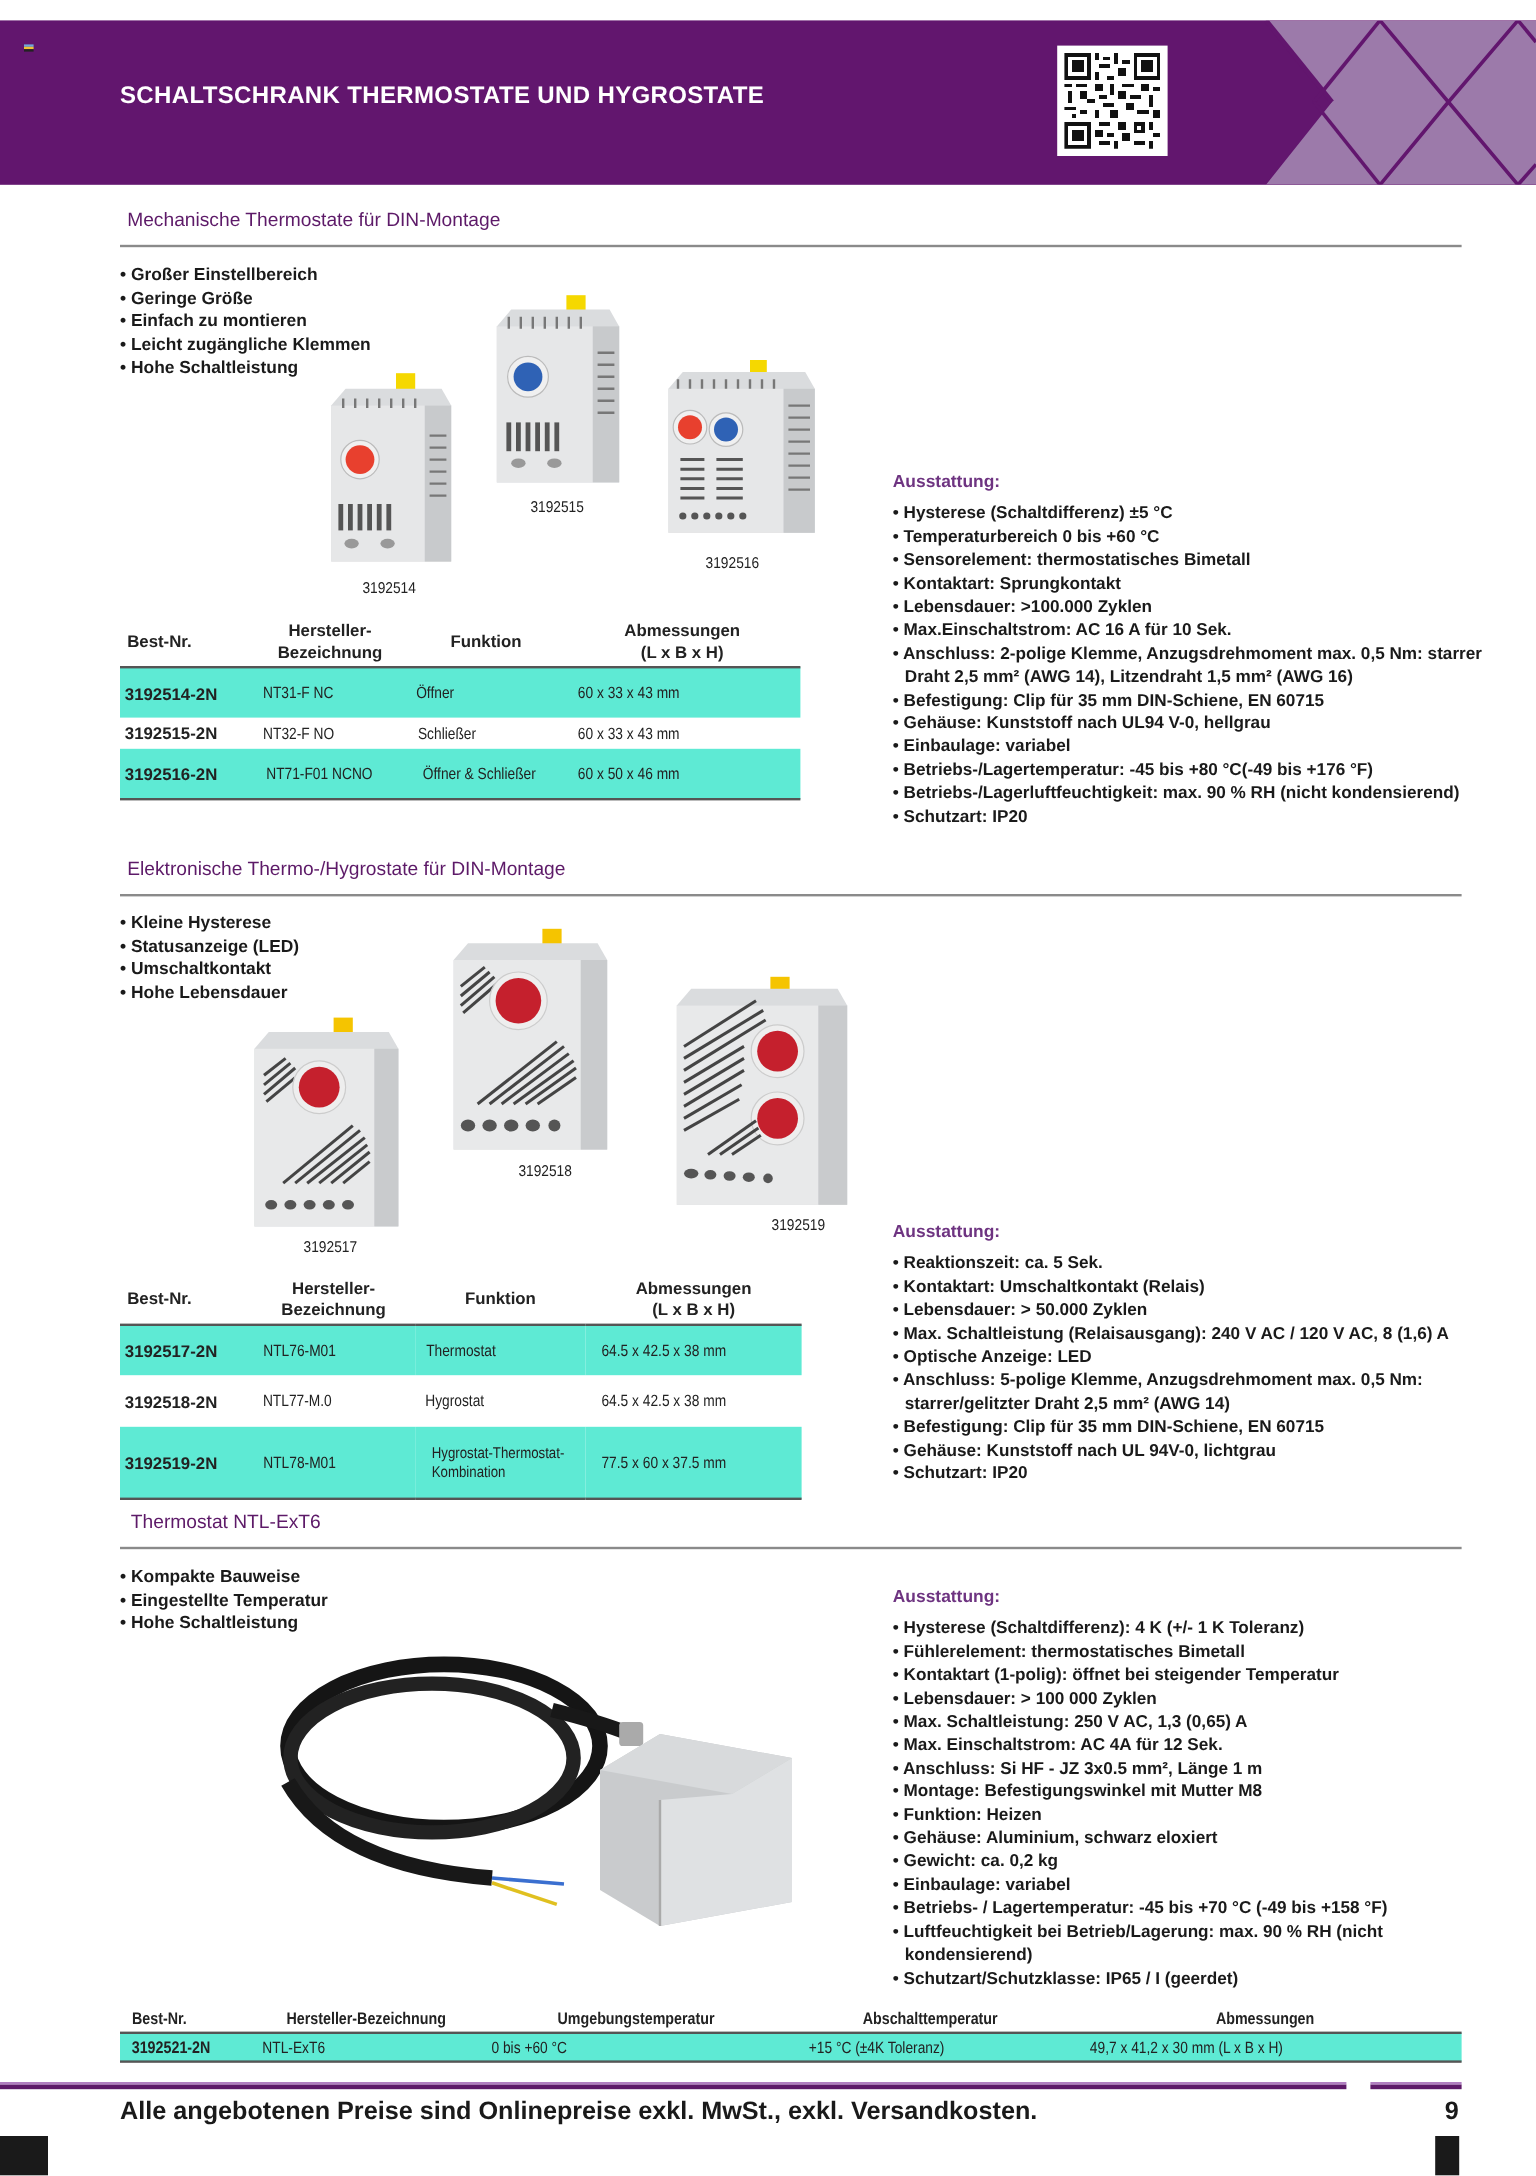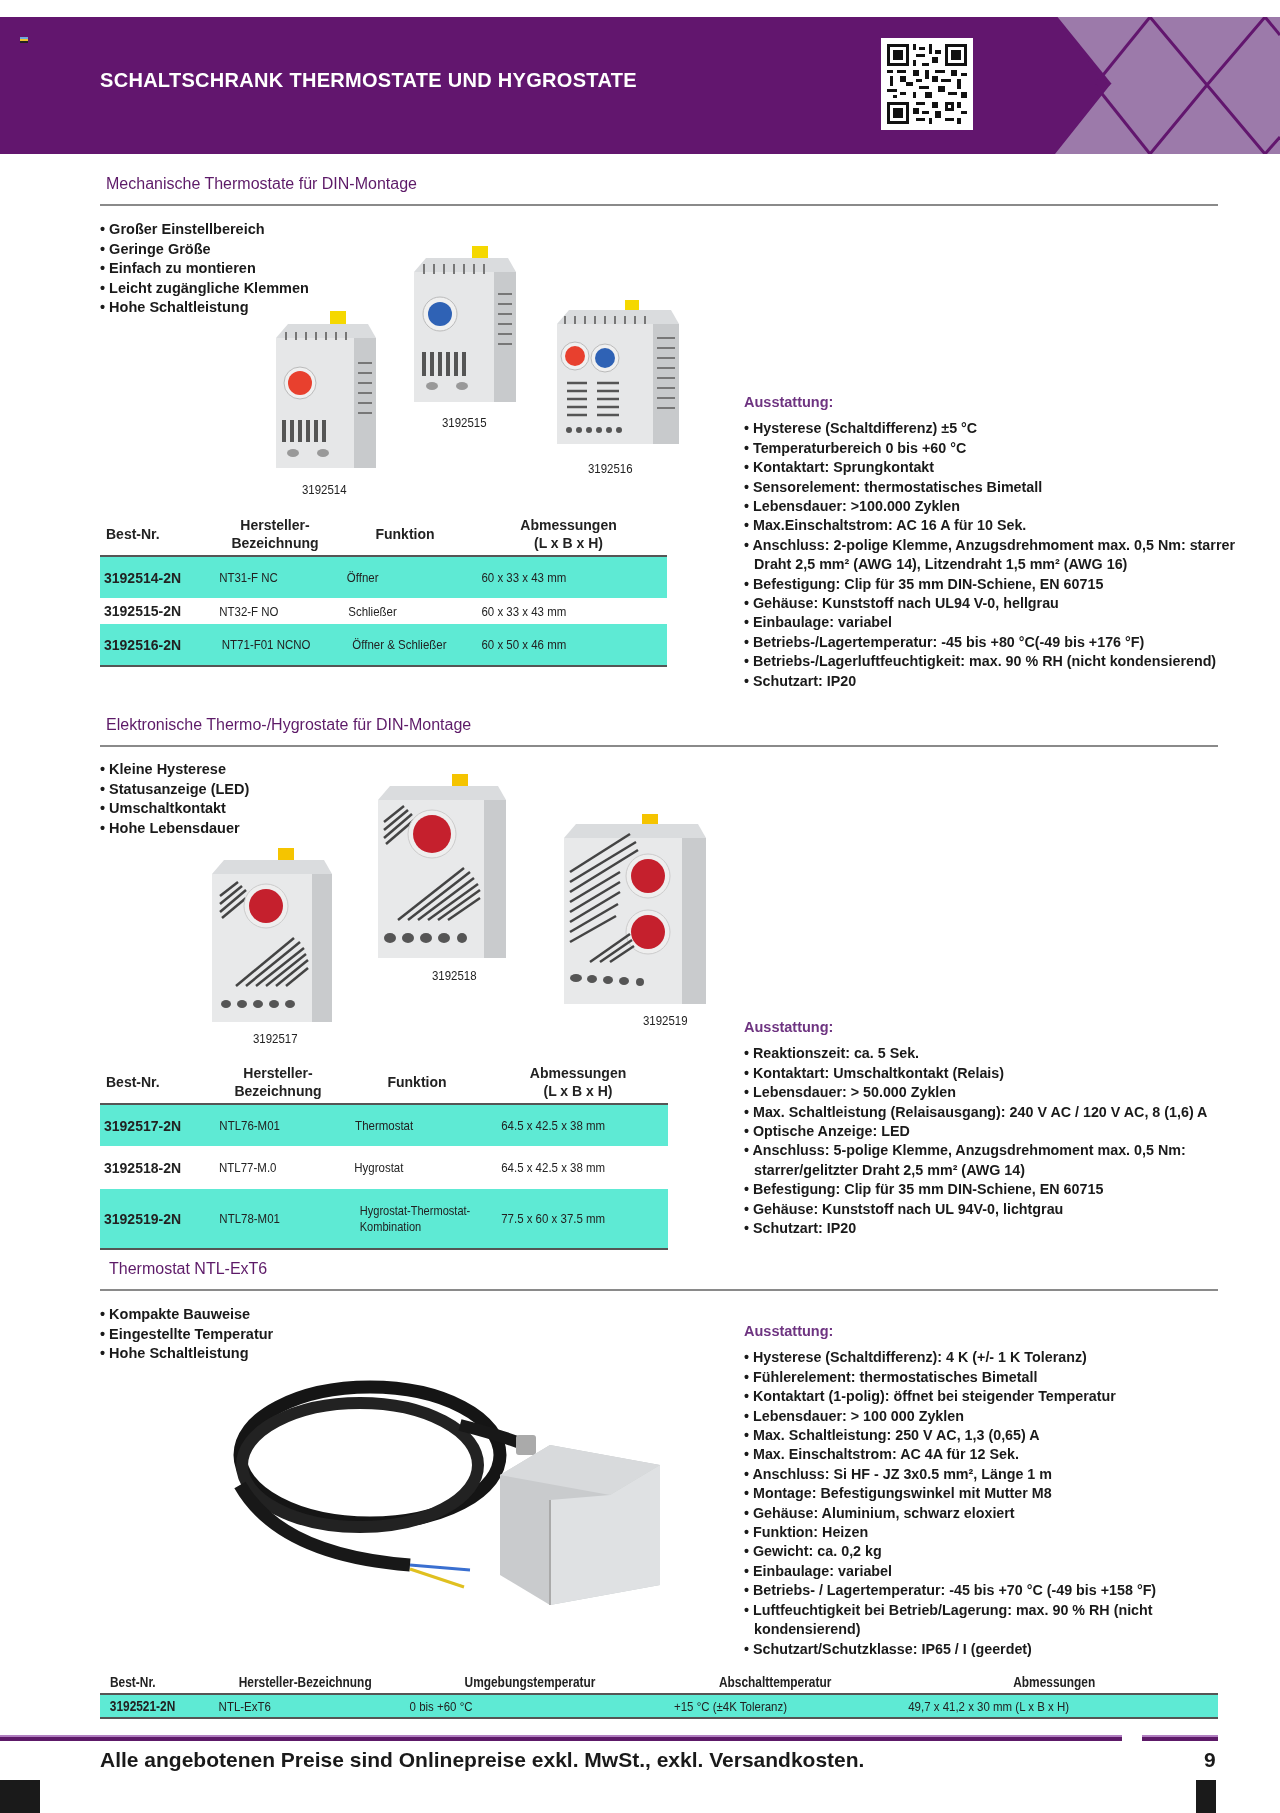--- a/index.html
+++ b/index.html
@@ -271,22 +271,22 @@
       <circle cx="66" cy="132" r="3"></circle>
     </g>
 </svg>
 <div class="cap" style="left:588px;top:461px">3192516</div>
 
 <div class="spec" style="top:393px;width:500px">
   <div class="spec-head">Ausstattung:</div>
   <ul>
     <li>Hysterese (Schaltdifferenz) ±5 °C</li>
     <li>Temperaturbereich 0 bis +60 °C</li>
+    <li>Sensorelement: thermostatisches Bimetall</li>
     <li>Kontaktart: Sprungkontakt</li>
-    <li>Sensorelement: thermostatisches Bimetall</li>
     <li>Lebensdauer: &gt;100.000 Zyklen</li>
     <li>Max.Einschaltstrom: AC 16 A für 10 Sek.</li>
     <li>Anschluss: 2-polige Klemme, Anzugsdrehmoment max. 0,5 Nm: starrer Draht 2,5 mm² (AWG 14), Litzendraht 1,5 mm² (AWG 16)</li>
     <li>Befestigung: Clip für 35 mm DIN-Schiene, EN 60715</li>
     <li>Gehäuse: Kunststoff nach UL94 V-0, hellgrau</li>
     <li>Einbaulage: variabel</li>
     <li>Betriebs-/Lagertemperatur: -45 bis +80 °C(-49 bis +176 °F)</li>
     <li>Betriebs-/Lagerluftfeuchtigkeit: max. 90 % RH (nicht kondensierend)</li>
     <li>Schutzart: IP20</li>
   </ul>
@@ -514,22 +514,22 @@
   <div class="spec-head">Ausstattung:</div>
   <ul>
     <li>Hysterese (Schaltdifferenz): 4 K (+/- 1 K Toleranz)</li>
     <li>Fühlerelement: thermostatisches Bimetall</li>
     <li>Kontaktart (1-polig): öffnet bei steigender Temperatur</li>
     <li>Lebensdauer: &gt; 100 000 Zyklen</li>
     <li>Max. Schaltleistung: 250 V AC, 1,3 (0,65) A</li>
     <li>Max. Einschaltstrom: AC 4A für 12 Sek.</li>
     <li>Anschluss: Si HF - JZ 3x0.5 mm², Länge 1 m</li>
     <li>Montage: Befestigungswinkel mit Mutter M8</li>
+    <li>Funktion: Heizen</li>
     <li>Gehäuse: Aluminium, schwarz eloxiert</li>
-    <li>Funktion: Heizen</li>
     <li>Gewicht: ca. 0,2 kg</li>
     <li>Einbaulage: variabel</li>
     <li>Betriebs- / Lagertemperatur: -45 bis +70 °C (-49 bis +158 °F)</li>
     <li>Luftfeuchtigkeit bei Betrieb/Lagerung: max. 90 % RH (nicht kondensierend)</li>
     <li>Schutzart/Schutzklasse: IP65 / I (geerdet)</li>
   </ul>
 </div>
 
 <table class="ptab" style="top:1670px;width:1118px">
   <colgroup>

